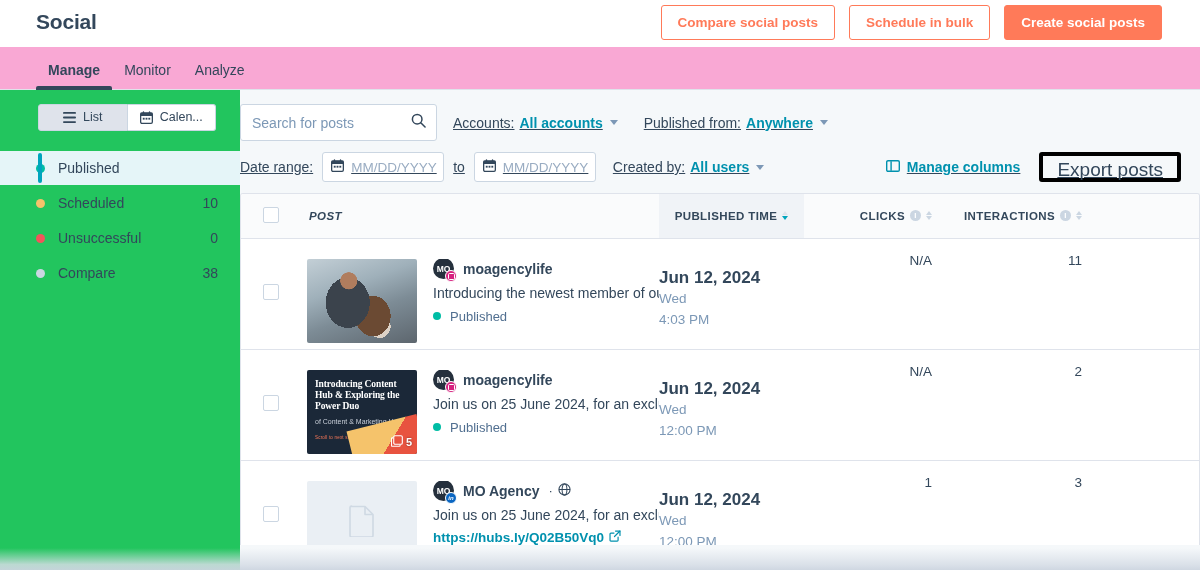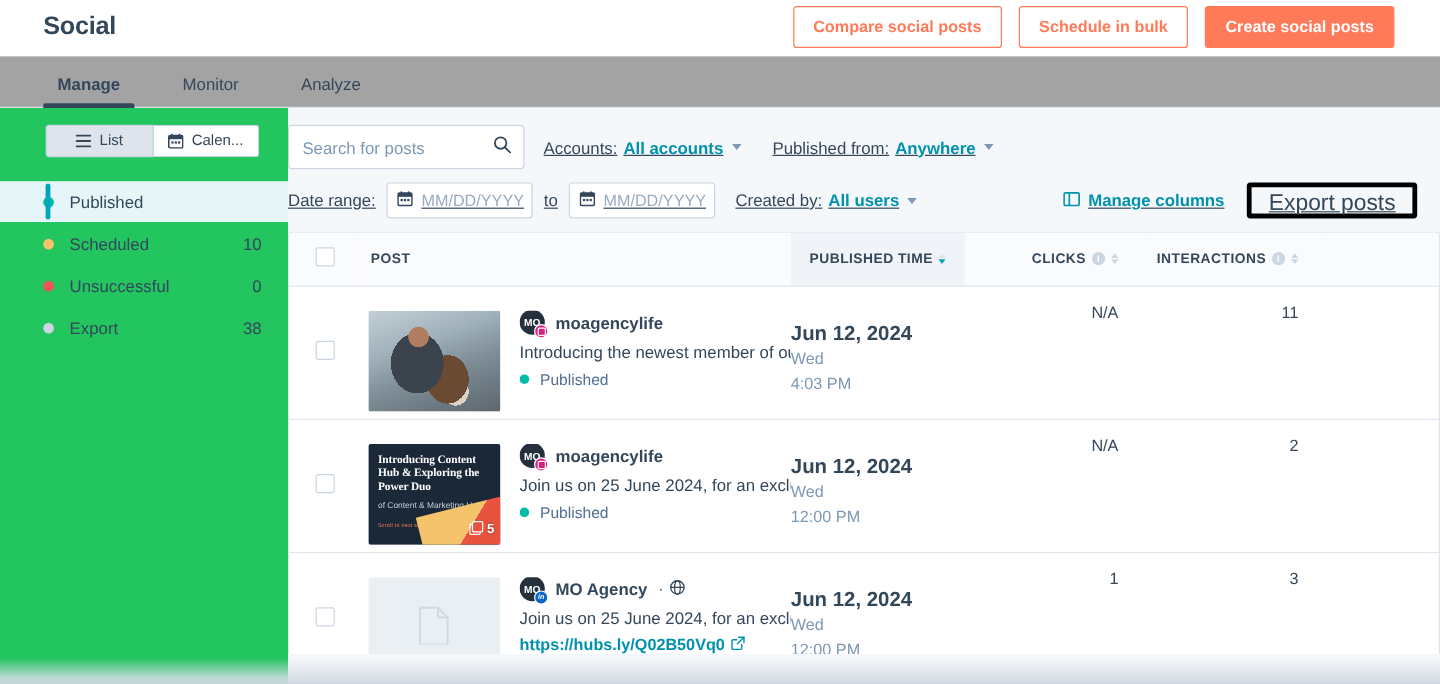--- a/index.html
+++ b/index.html
@@ -35,23 +35,23 @@
   }
   .btn-outline {
     background:#fff; color:#ff7a59; border:1px solid #ff7a59;
   }
   .btn-primary {
     background:#ff7a59; color:#fff; border:1px solid #ff7a59;
   }
 
   
   .tabs {
-    position:relative; height:43px; background:#a3a3a3;
+    position:relative; height:43px; background:#f9a8d4;
     padding:0 36px; border-bottom:1px solid #dfe3eb;
-    display:flex; align-items:flex-end; gap:28px;
+    display:flex; align-items:flex-end; 
   }
   .tab {
     font-size:14px; color:#33475b; padding:0 12px 11px 12px;
     cursor:pointer; position:relative;
   }
   .tab.active { font-weight:bold; }
   .tab.active:after {
     content:""; position:absolute; left:0; right:0; bottom:-1px;
     height:4px; background:#33475b; border-radius:2px 2px 0 0;
   }
@@ -142,21 +142,21 @@
     height:352px;
   }
   table { width:1010px; border-collapse:collapse; table-layout:fixed; }
   thead th {
     background:#fafbfc; height:44px; font-size:11.5px; font-weight:bold;
     letter-spacing:0.4px; color:#33475b; text-transform:uppercase;
     border-bottom:1px solid #dfe3eb; padding:0 10px; text-align:left;
     vertical-align:middle;
   }
   th.col-check { width:58px; padding-left:22px; }
-  th.col-post  { width:360px; }
+  th.col-post  { width:360px;font-style:italic; }
   th.col-time  { width:145px; background:#f0f3f7; text-align:center; }
   th.col-num   { width:140px; text-align:right; padding-right:22px; }
   th.col-last  { width:60px; text-align:right; padding-right:6px; }
 
   .th-inner { display:inline-flex; align-items:center; gap:5px; }
   .sortarrows { display:inline-flex; flex-direction:column; line-height:0; gap:1px; }
   .sa { width:0;height:0;border-left:3.5px solid transparent;border-right:3.5px solid transparent; }
   .sa.up { border-bottom:4px solid #cbd6e2; }
   .sa.down { border-top:4px solid #cbd6e2; }
   .sa.up.dim { border-bottom-color:#dfe3eb; }
@@ -325,21 +325,21 @@
           <span class="nav-label">Scheduled</span>
           <span class="nav-count">10</span>
         </li>
         <li class="navitem">
           <span class="dot" style="background:#f2545b"></span>
           <span class="nav-label">Unsuccessful</span>
           <span class="nav-count">0</span>
         </li>
         <li class="navitem">
           <span class="dot" style="background:#cbd6e2"></span>
-          <span class="nav-label">Export</span>
+          <span class="nav-label">Compare</span>
           <span class="nav-count">38</span>
         </li>
       </ul>
     </div>
 
     <div class="main">
 
       <div class="filter-row">
         <div class="searchbox">
           <input type="text" placeholder="Search for posts" style="">

